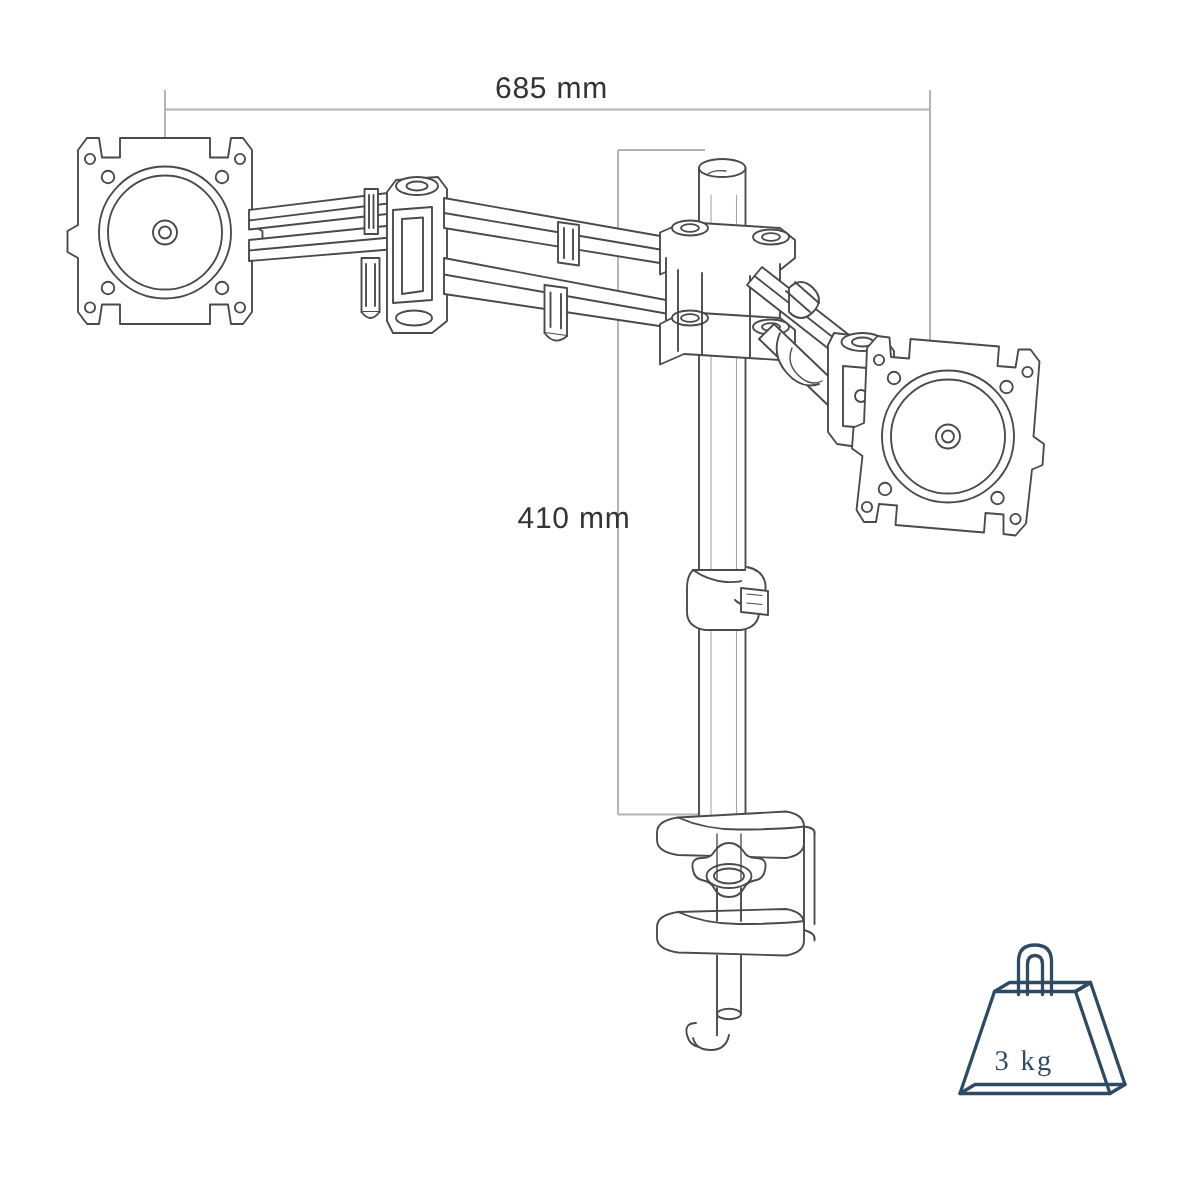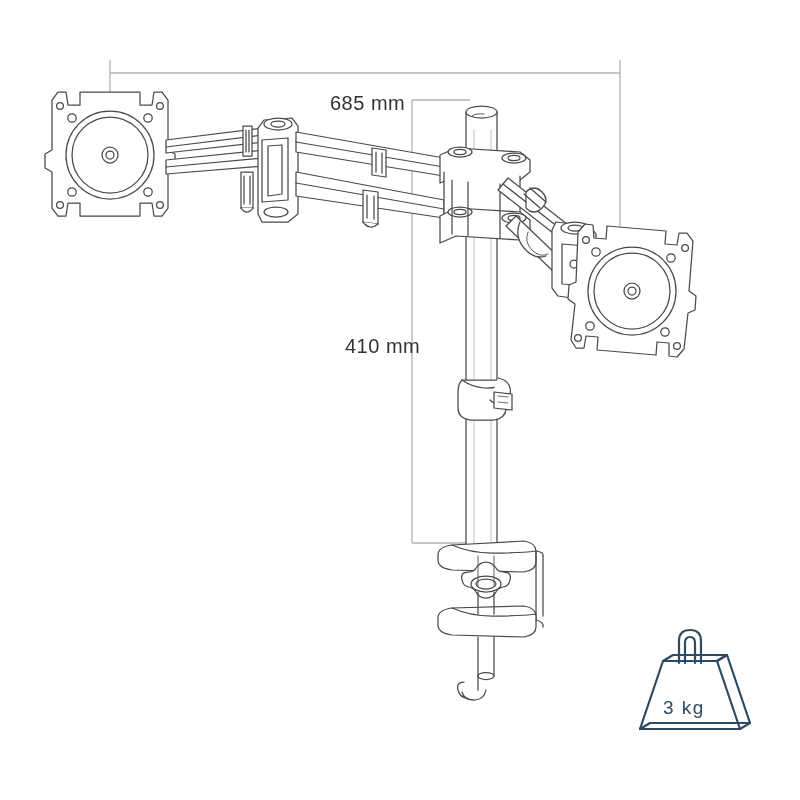--- a/index.html
+++ b/index.html
@@ -28,28 +28,28 @@
   }
   .dim-label {
     position: absolute;
     color: #333333;
     font-family: "Liberation Sans", sans-serif;
     font-size: 20px;
     letter-spacing: 0.5px;
     white-space: nowrap;
     user-select: none;
   }
-  #label-width { left: 330px; top: 48px; margin-top: 44px; }
+  #label-width { left: 330px; top: 48px; }
   #label-height { left: 345px; top: 335px; text-align: center; }
   .weight-label {
     position: absolute;
     left: 663px;
     top: 697px;
     color: #2e4b63;
-    font-family: Liberation Sans, sans-serif;
+    font-family: Liberation Serif, serif;
     font-size: 19px;
     letter-spacing: 1.5px;
     white-space: nowrap;
     user-select: none;
   }
 </style>
 </head>
 <body>
 
 <div id="stage">

